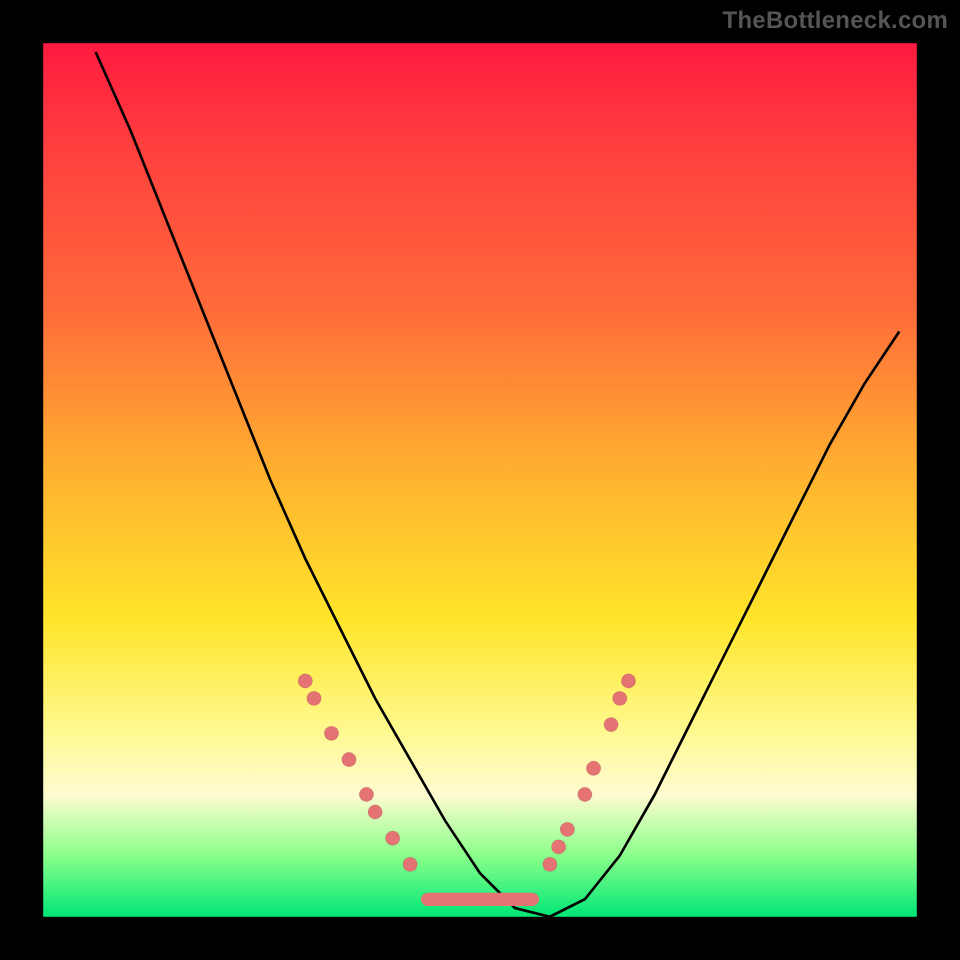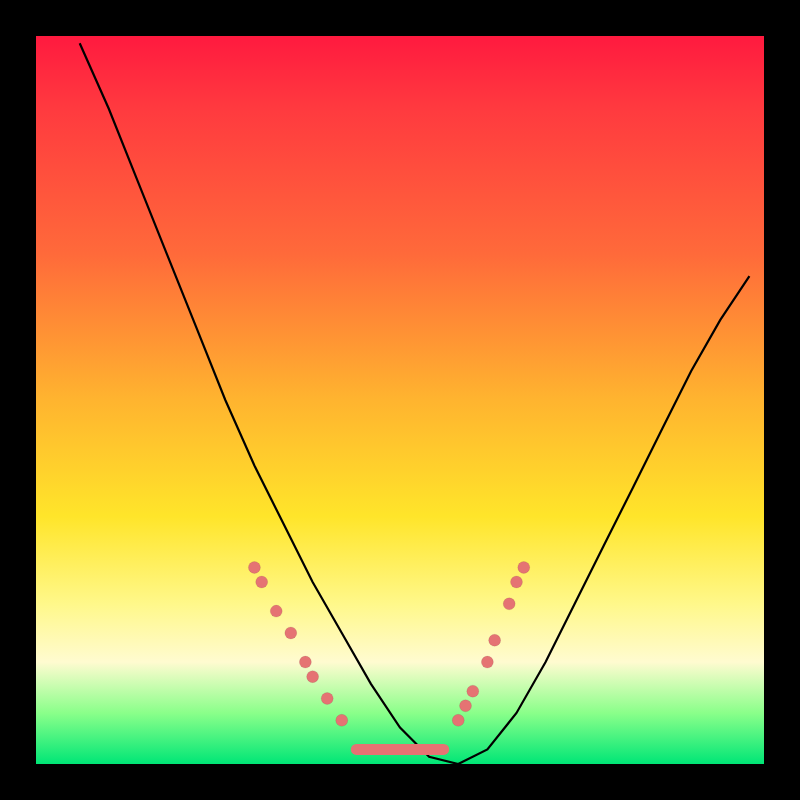--- a/index.html
+++ b/index.html
@@ -68,20 +68,21 @@
   .flat {
     stroke: #e57373;
     stroke-width: 11;
     stroke-linecap: round;
   }
 </style>
 </head>
 <body>
 
 <div class="stage">
+  <div class="watermark">TheBottleneck.com</div>
 
   <div class="plot-frame">
     <div class="gradient"></div>
     <svg class="curve" viewBox="0 0 728 728" preserveAspectRatio="none">
       <path id="curve-path" fill="none" stroke="#000" stroke-width="2.2" d="M43.7 7.3 L72.8 72.8 L101.9 145.6 L131.0 218.4 L160.2 291.2 L189.3 364.0 L218.4 429.5 L247.5 487.8 L276.6 546.0 L305.8 597.0 L334.9 647.9 L364.0 691.6 L393.1 720.7 L422.2 728.0 L451.4 713.4 L480.5 677.0 L509.6 626.1 L538.7 567.8 L567.8 509.6 L597.0 451.4 L626.1 393.1 L655.2 334.9 L684.3 283.9 L713.4 240.2"></path>
       <line id="flat-seg" class="flat" x1="320.32" x2="407.68000000000006" y1="713.44" y2="713.44"></line>
       <g id="dots">
           <circle cx="218.4" cy="531.44" r="6" class="dot"></circle>
           <circle cx="225.68" cy="546" r="6" class="dot"></circle>
           <circle cx="240.24" cy="575.12" r="6" class="dot"></circle>

